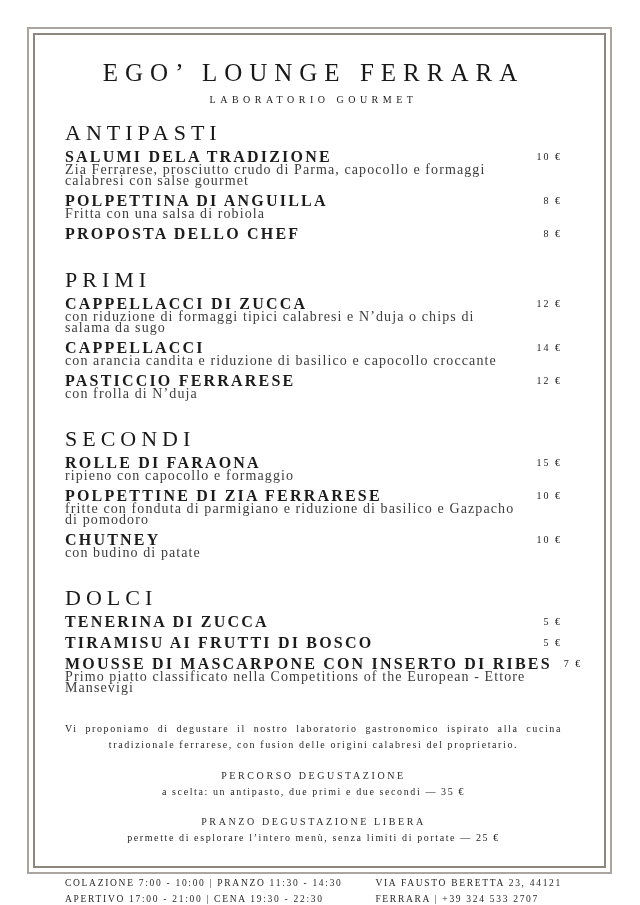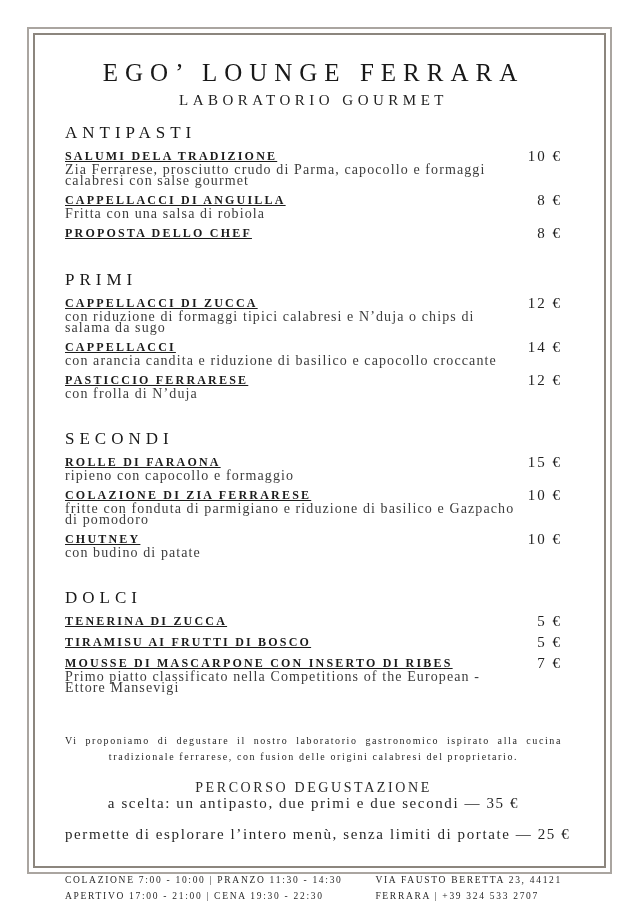--- a/index.html
+++ b/index.html
@@ -34,90 +34,89 @@
     text-align: center;
     font-size: 25px;
     line-height: 26px;
     letter-spacing: 7px;
     color: #181818;
     white-space: nowrap;
   }
   .menu-subtitle {
     margin-top: 8px;
     text-align: center;
-    font-size: 15px;
+    font-size: 10px;
     line-height: 12px;
     letter-spacing: 4.5px;
     color: #222222;
     white-space: nowrap;
   }
   .section { margin-top: 30px; }
   .section.first { margin-top: 17px; }
   .section-title {
-    font-size: 17px;
+    font-size: 22px;
     line-height: 19px;
     font-weight: 400;
     letter-spacing: 5px;
     color: #181818;
     margin: 0 0 8px 0;
   }
   .item {
     display: flex;
     justify-content: space-between;
     align-items: flex-start;
     margin-bottom: 8px;
   }
   .item-main { flex: 1 1 auto; padding-right: 12px; }
   .item-name {
-    font-size: 12px;
+    font-size: 16px;
     line-height: 13px;
     font-weight: 700;
     letter-spacing: 2.2px;
     color: #1c1c1c;
     white-space: nowrap;
-    text-decoration: underline;
   }
   .item-desc {
     font-size: 14px;
     line-height: 11px;
     margin-top: 1px;
     letter-spacing: 1.1px;
     color: #3c3c3c;
   }
   .item-price {
     flex: 0 0 auto;
-    font-size: 15px;
+    font-size: 10px;
     line-height: 13px;
     letter-spacing: 2px;
     color: #222222;
     white-space: nowrap;
   }
   .intro {
-    margin-top: 40px;
+    margin-top: 28px;
     font-size: 10px;
     line-height: 16px;
     letter-spacing: 1.6px;
     color: #272727;
     text-align: justify;
     text-align-last: center;
   }
   .tasting {
     margin-top: 16px;
     text-align: center;
   }
   .tasting-title {
-    font-size: 14px;
+    font-size: 10px;
     line-height: 13px;
     letter-spacing: 2.6px;
     color: #2a2a2a;
     white-space: nowrap;
   }
   .tasting-detail {
     margin-top: 2px;
-    font-size: 15px;
+    font-size: 10px;
     line-height: 15px;
     letter-spacing: 1.6px;
     color: #272727;
     white-space: nowrap;
   }
   .footer {
     margin-top: 30px;
     display: flex;
     justify-content: space-between;
     align-items: center;
@@ -146,21 +145,21 @@
     <h2 class="section-title">ANTIPASTI</h2>
     <div class="item">
       <div class="item-main">
         <div class="item-name">SALUMI DELA TRADIZIONE</div>
         <div class="item-desc">Zia Ferrarese, prosciutto crudo di Parma, capocollo e formaggi calabresi con salse gourmet</div>
       </div>
       <div class="item-price">10 €</div>
     </div>
     <div class="item">
       <div class="item-main">
-        <div class="item-name">CAPPELLACCI DI ANGUILLA</div>
+        <div class="item-name">POLPETTINA DI ANGUILLA</div>
         <div class="item-desc">Fritta con una salsa di robiola</div>
       </div>
       <div class="item-price">8 €</div>
     </div>
     <div class="item">
       <div class="item-main">
         <div class="item-name">PROPOSTA DELLO CHEF</div>
       </div>
       <div class="item-price">8 €</div>
     </div>
@@ -195,21 +194,21 @@
     <h2 class="section-title">SECONDI</h2>
     <div class="item">
       <div class="item-main">
         <div class="item-name">ROLLE DI FARAONA</div>
         <div class="item-desc">ripieno con capocollo e formaggio</div>
       </div>
       <div class="item-price">15 €</div>
     </div>
     <div class="item">
       <div class="item-main">
-        <div class="item-name">COLAZIONE DI ZIA FERRARESE</div>
+        <div class="item-name">POLPETTINE DI ZIA FERRARESE</div>
         <div class="item-desc">fritte con fonduta di parmigiano e riduzione di basilico e Gazpacho di pomodoro</div>
       </div>
       <div class="item-price">10 €</div>
     </div>
     <div class="item">
       <div class="item-main">
         <div class="item-name">CHUTNEY</div>
         <div class="item-desc">con budino di patate</div>
       </div>
       <div class="item-price">10 €</div>
@@ -240,20 +239,21 @@
   </div>
 
   <div class="intro">Vi proponiamo di degustare il nostro laboratorio gastronomico ispirato alla cucina tradizionale ferrarese, con fusion delle origini calabresi del proprietario.</div>
 
   <div class="tasting">
     <div class="tasting-title">PERCORSO DEGUSTAZIONE</div>
     <div class="tasting-detail">a scelta: un antipasto, due primi e due secondi — 35 €</div>
   </div>
 
   <div class="tasting">
+    <div class="tasting-title">PRANZO DEGUSTAZIONE LIBERA</div>
     <div class="tasting-detail">permette di esplorare l’intero menù, senza limiti di portate — 25 €</div>
   </div>
 
   <div class="footer">
     <div class="footer-col">
       <div>COLAZIONE 7:00 - 10:00 | PRANZO 11:30 - 14:30</div>
       <div>APERTIVO 17:00 - 21:00 | CENA 19:30 - 22:30</div>
     </div>
     <div class="footer-col">
       <div>VIA FAUSTO BERETTA 23, 44121</div>

